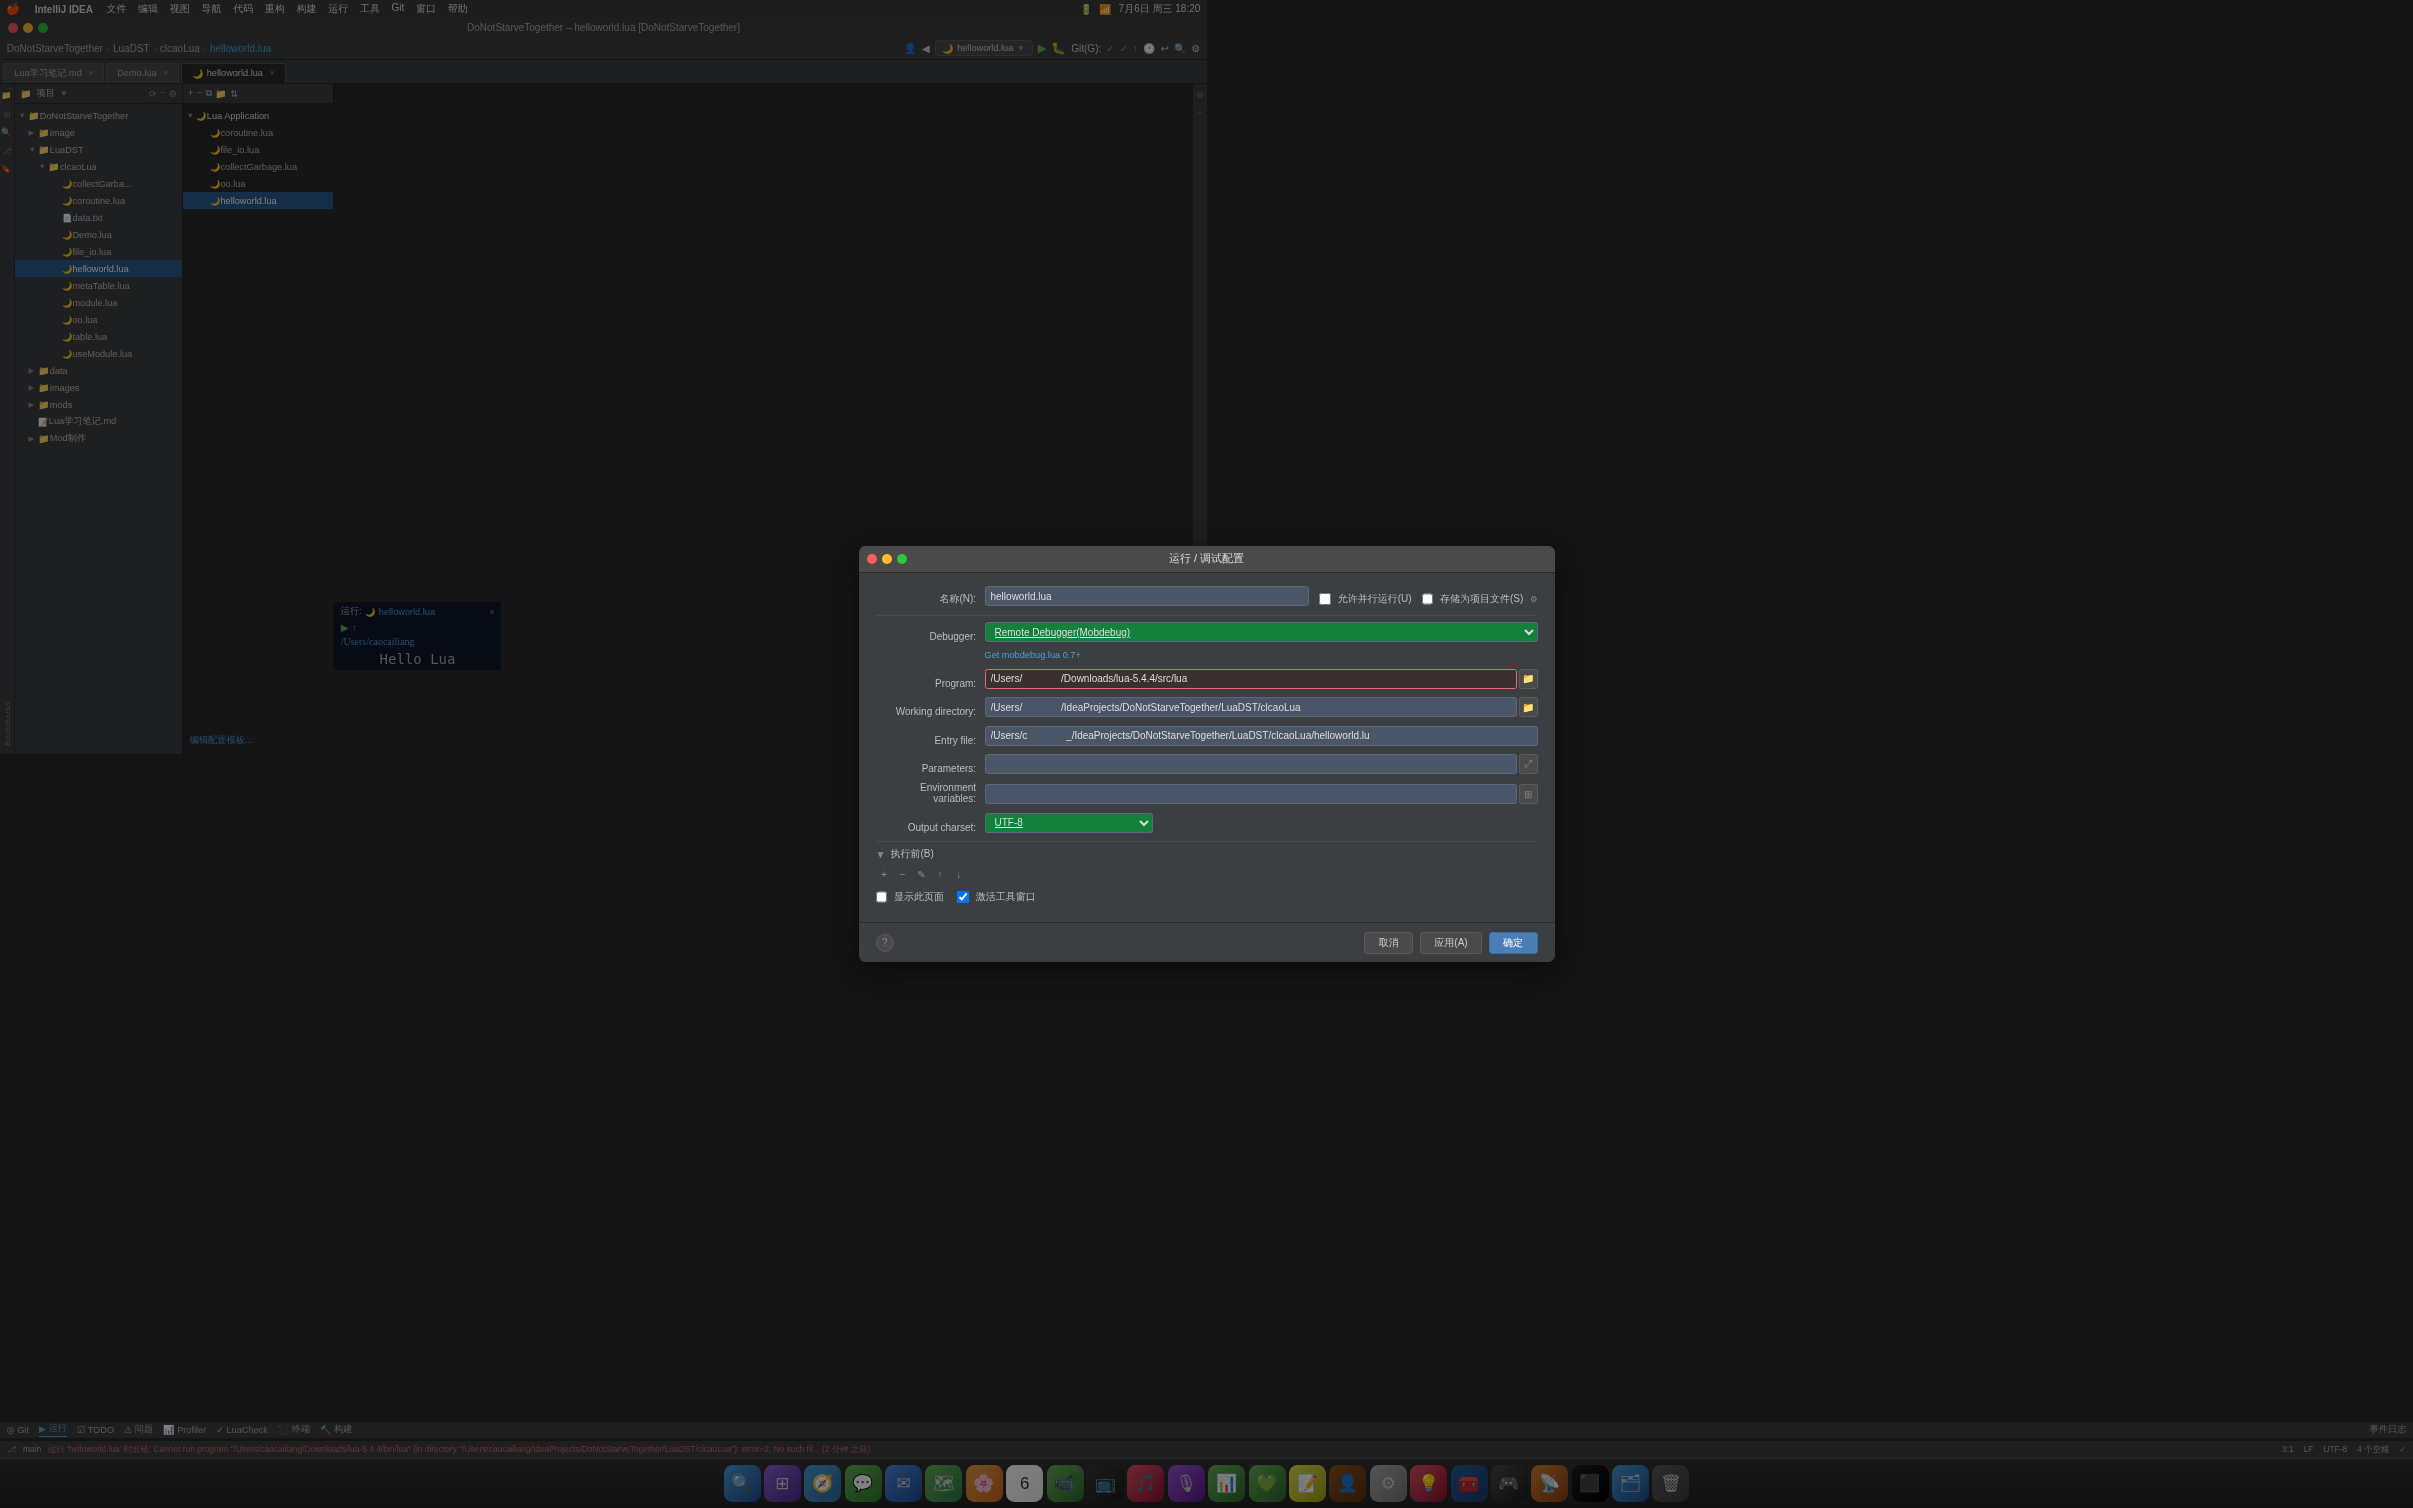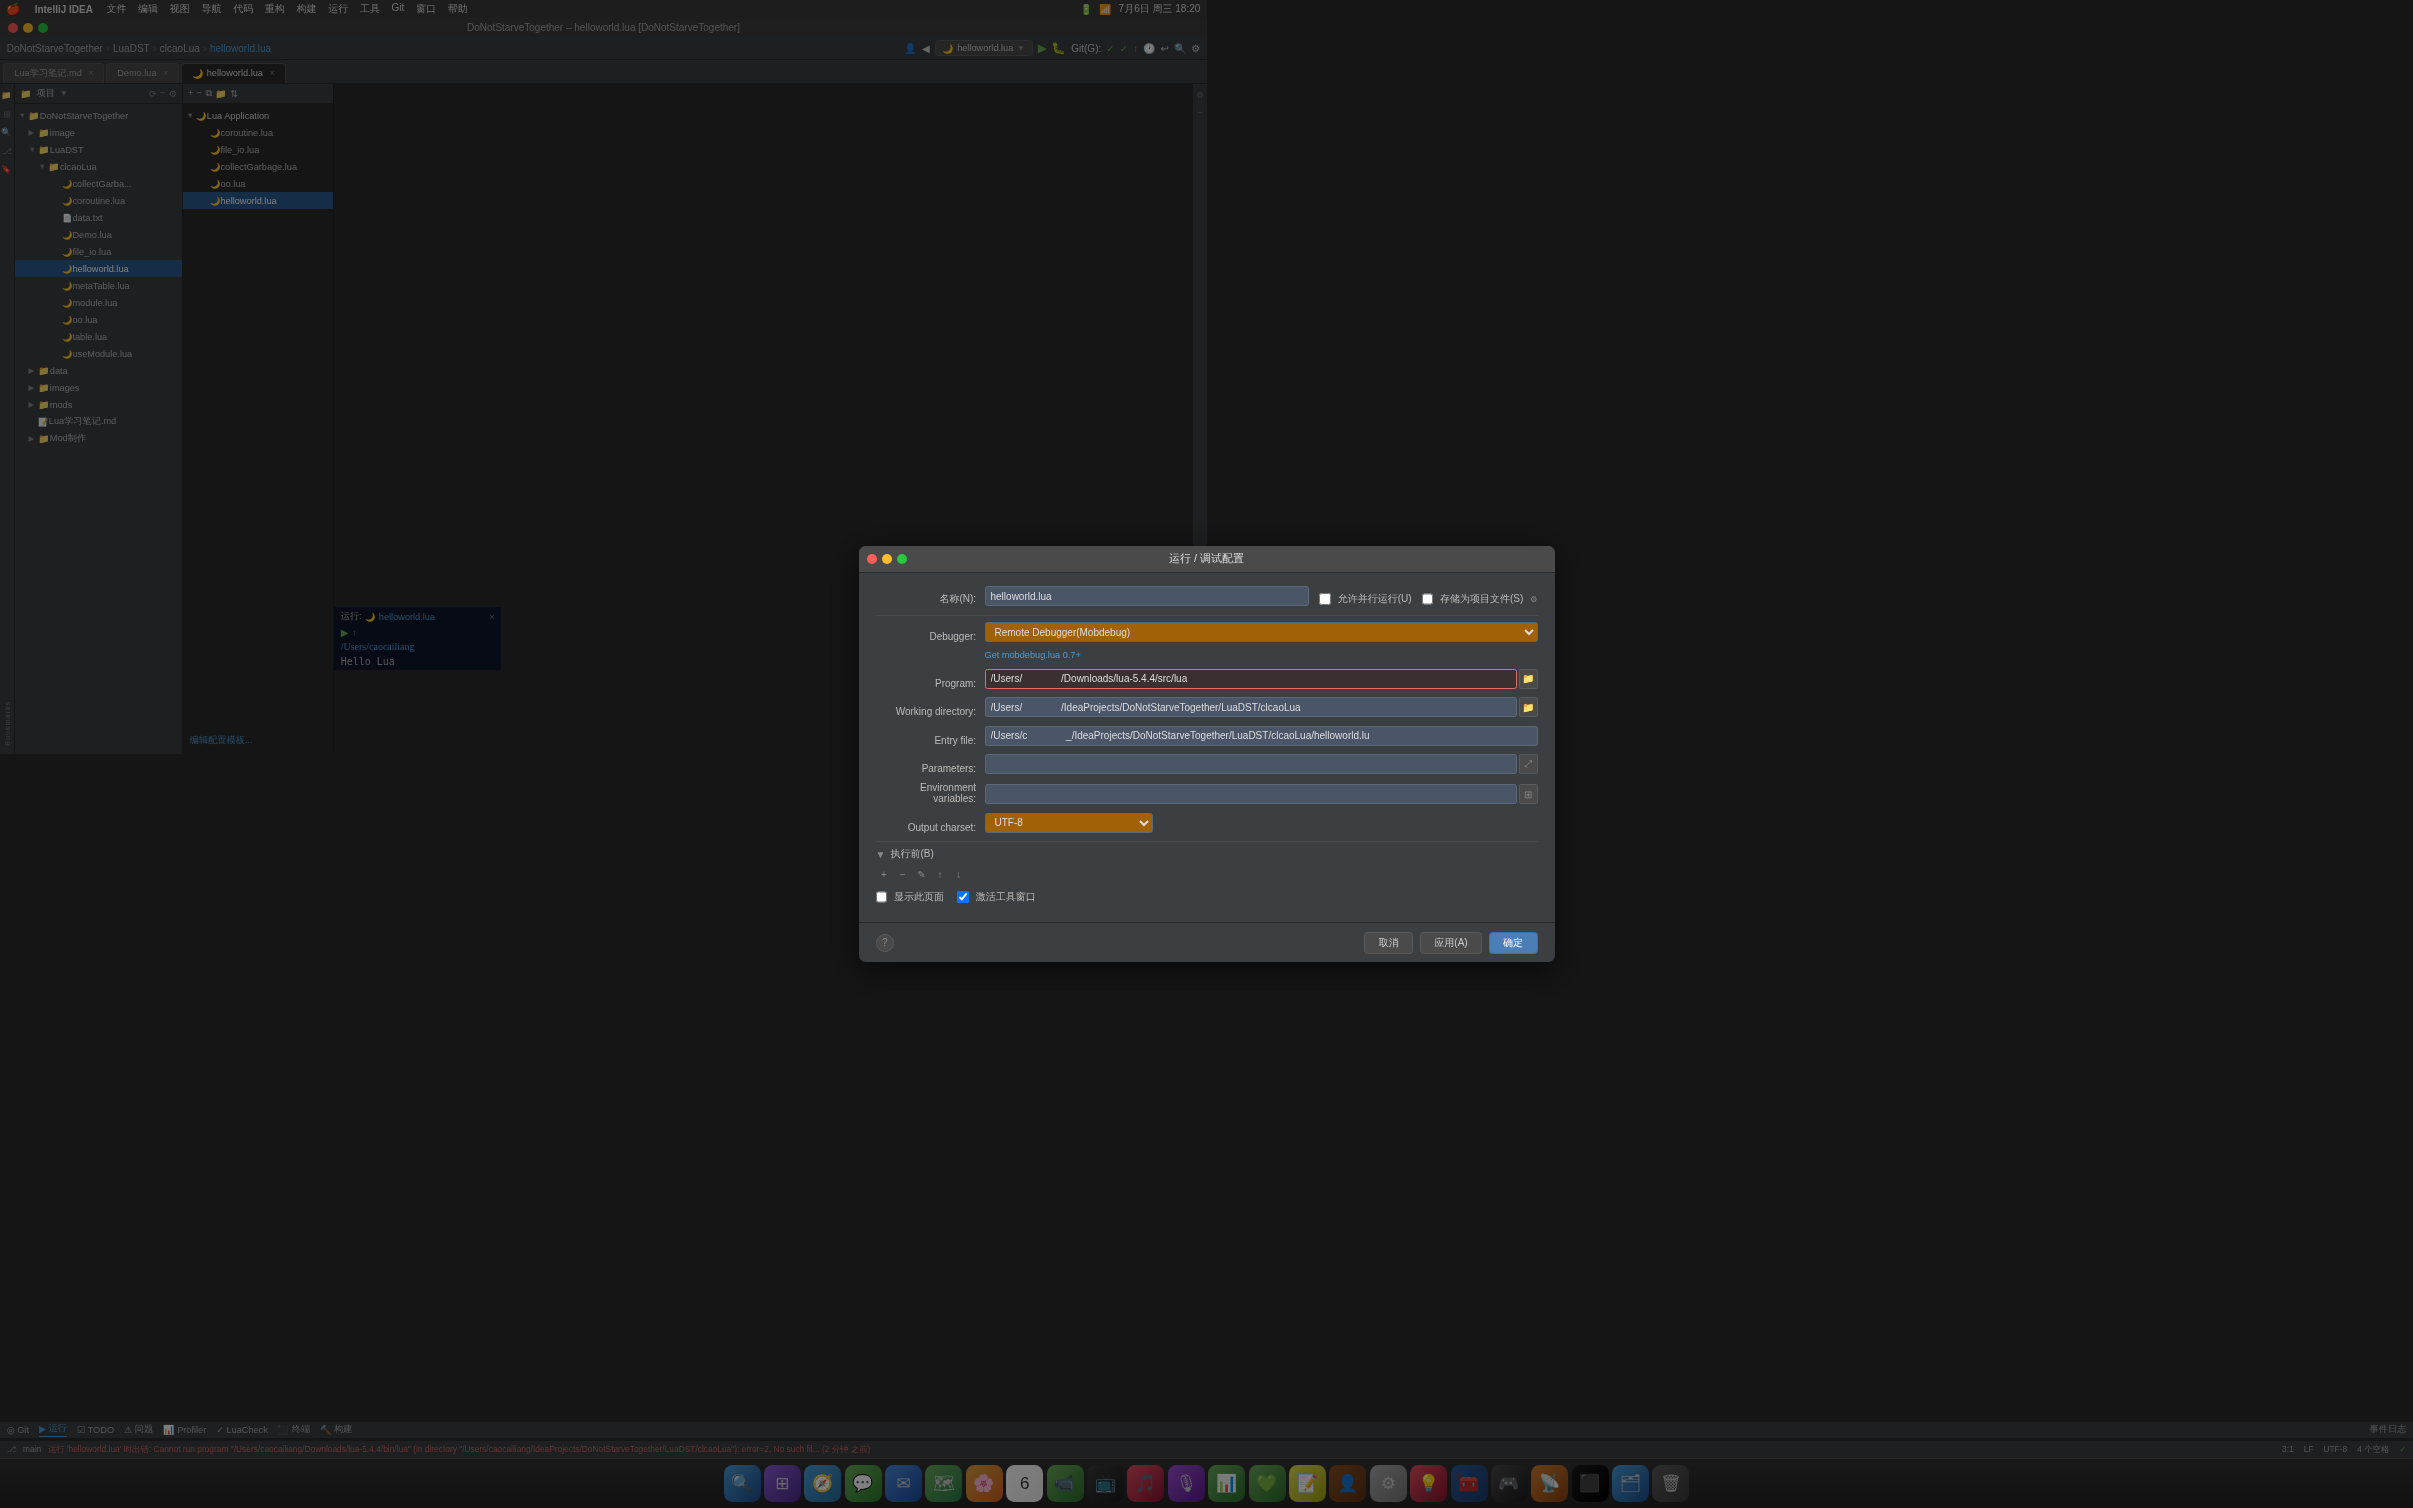--- a/index.html
+++ b/index.html
@@ -225,26 +225,27 @@
       border-radius: 1.7px;
       color: #888; font-size: 10px;
       display: flex; align-items: center; justify-content: center;
       cursor: pointer;
     }
     .form-checkbox-row { display: flex; align-items: center; gap: 6.7px; font-size: 10px; color: #bbb; }
     .form-checkbox { width: 11.7px; height: 11.7px; }
     .debugger-select {
       width: 100%;
       height: 20px;
-      background: #a16207;
+      background: #15803d;
       border: 0.8px solid #5a6a7a;
       border-radius: 2.5px;
       color: #ddd;
       padding: 0 5px;
       font-size: 10px;
+      text-decoration: underline;
     }
     .link-text { color: #4a9eda; font-size: 9.2px; cursor: pointer; }
     .section-header {
       display: flex; align-items: center; gap: 5px;
       padding: 5px 0 3.4px 0;
       font-size: 10px; color: #bbb;
       border-top: 0.8px solid #4a4a4a;
       margin-top: 3.4px;
     }
     .section-header .arrow { color: #888; }
@@ -578,21 +579,21 @@
         <span style="color:#aaa; font-size:9.2px;">运行:</span>
         <span style="color:#4a9eda; font-size:8.4px;">🌙</span>
         <span style="color:#4a9eda; font-size:9.2px;">helloworld.lua</span>
         <span style="margin-left:auto; color:#888; font-size:8.4px;">×</span>
       </div>
       <div style="display:flex; gap:3.4px; margin-bottom:3.4px;">
         <span style="color:#6aad5a;">▶</span>
         <span style="color:#888;">↑</span>
       </div>
       <div style="font-family:Liberation Serif, serif; font-size:10px; color:#4a9eda;">/Users/caocailiang</div>
-      <div style="font-family:monospace; font-size:10px; color:#aaa; margin-top:3.4px;">Hello Lua</div>
+      <div style="font-family:monospace; font-size:14px; color:#aaa; margin-top:3.4px;text-align:center;">Hello Lua</div>
     </div>
   </div>
 
   <div style="width:15px; background:#3c3f41; border-left:0.8px solid #2b2b2b; display:flex; flex-direction:column; align-items:center; padding-top:6.7px; gap:6.7px; flex-shrink:0;">
     <span style="font-size:8.4px; color:#777;">⚙</span>
     <span style="font-size:8.4px; color:#777;">−</span>
     <div style="margin-top:auto; margin-bottom:6.7px;">
       <span style="writing-mode:vertical-rl; transform:rotate(180deg); font-size:7.5px; color:#777; letter-spacing:0.8px;"></span>
     </div>
   </div>

